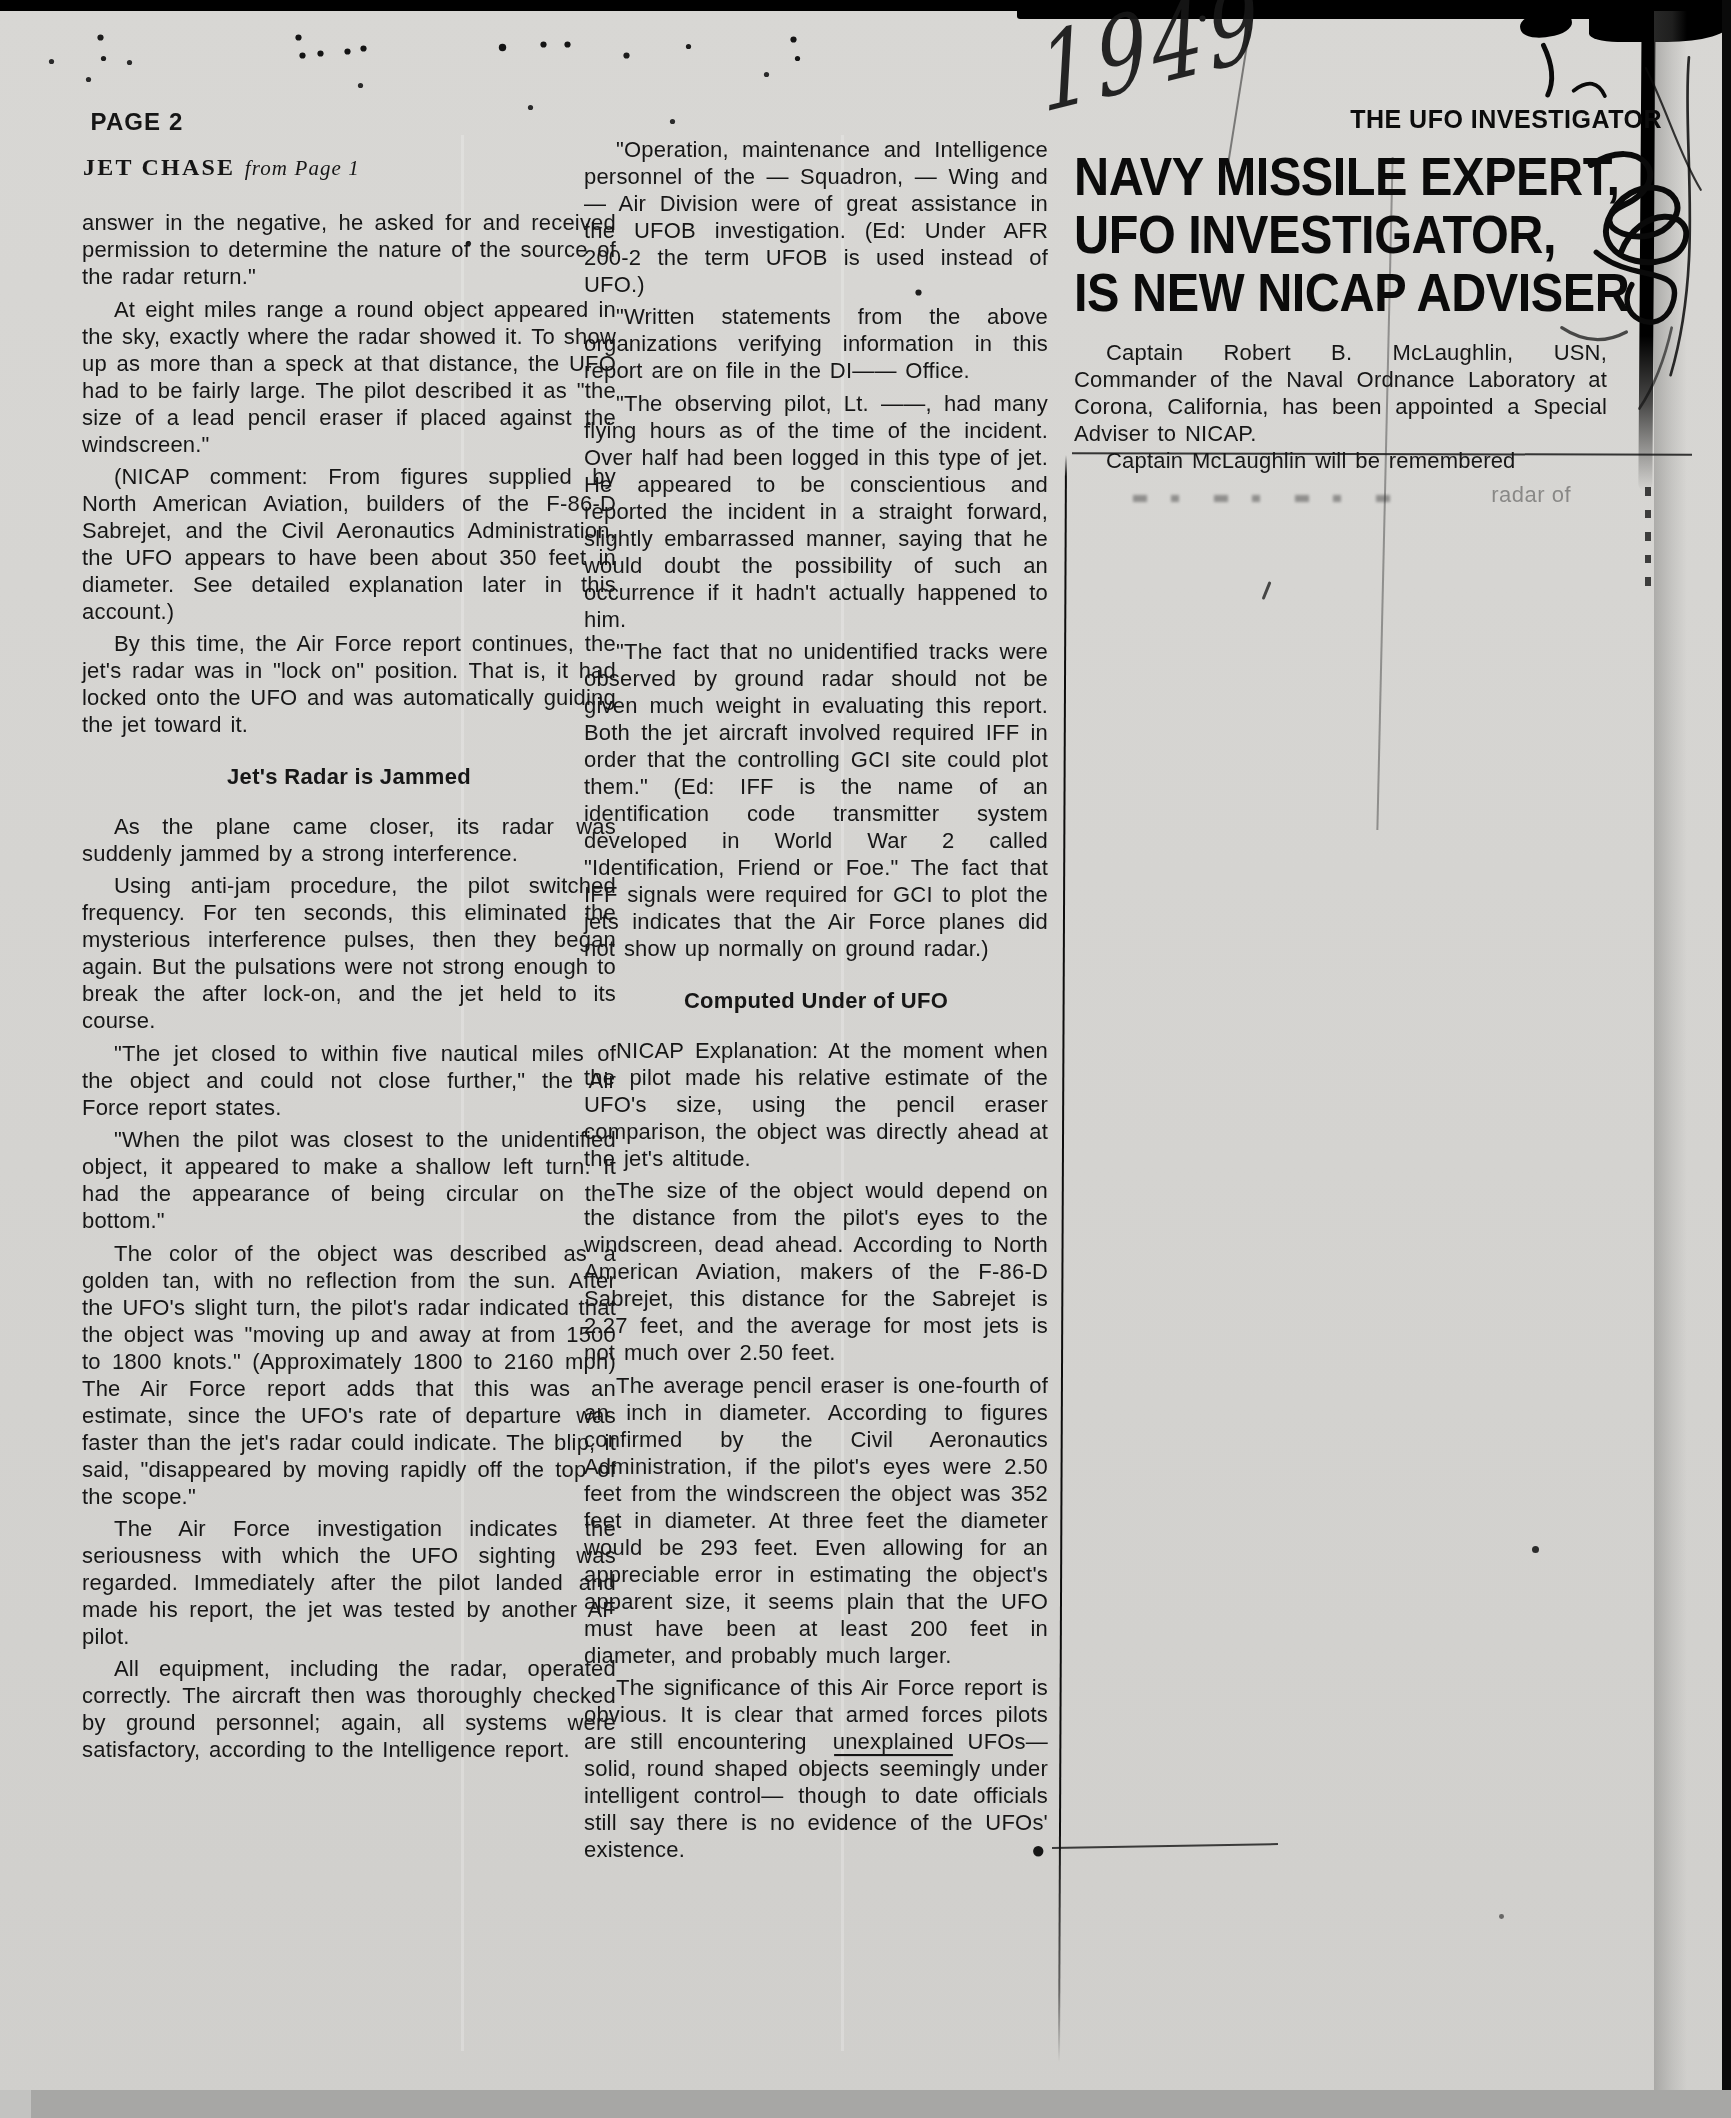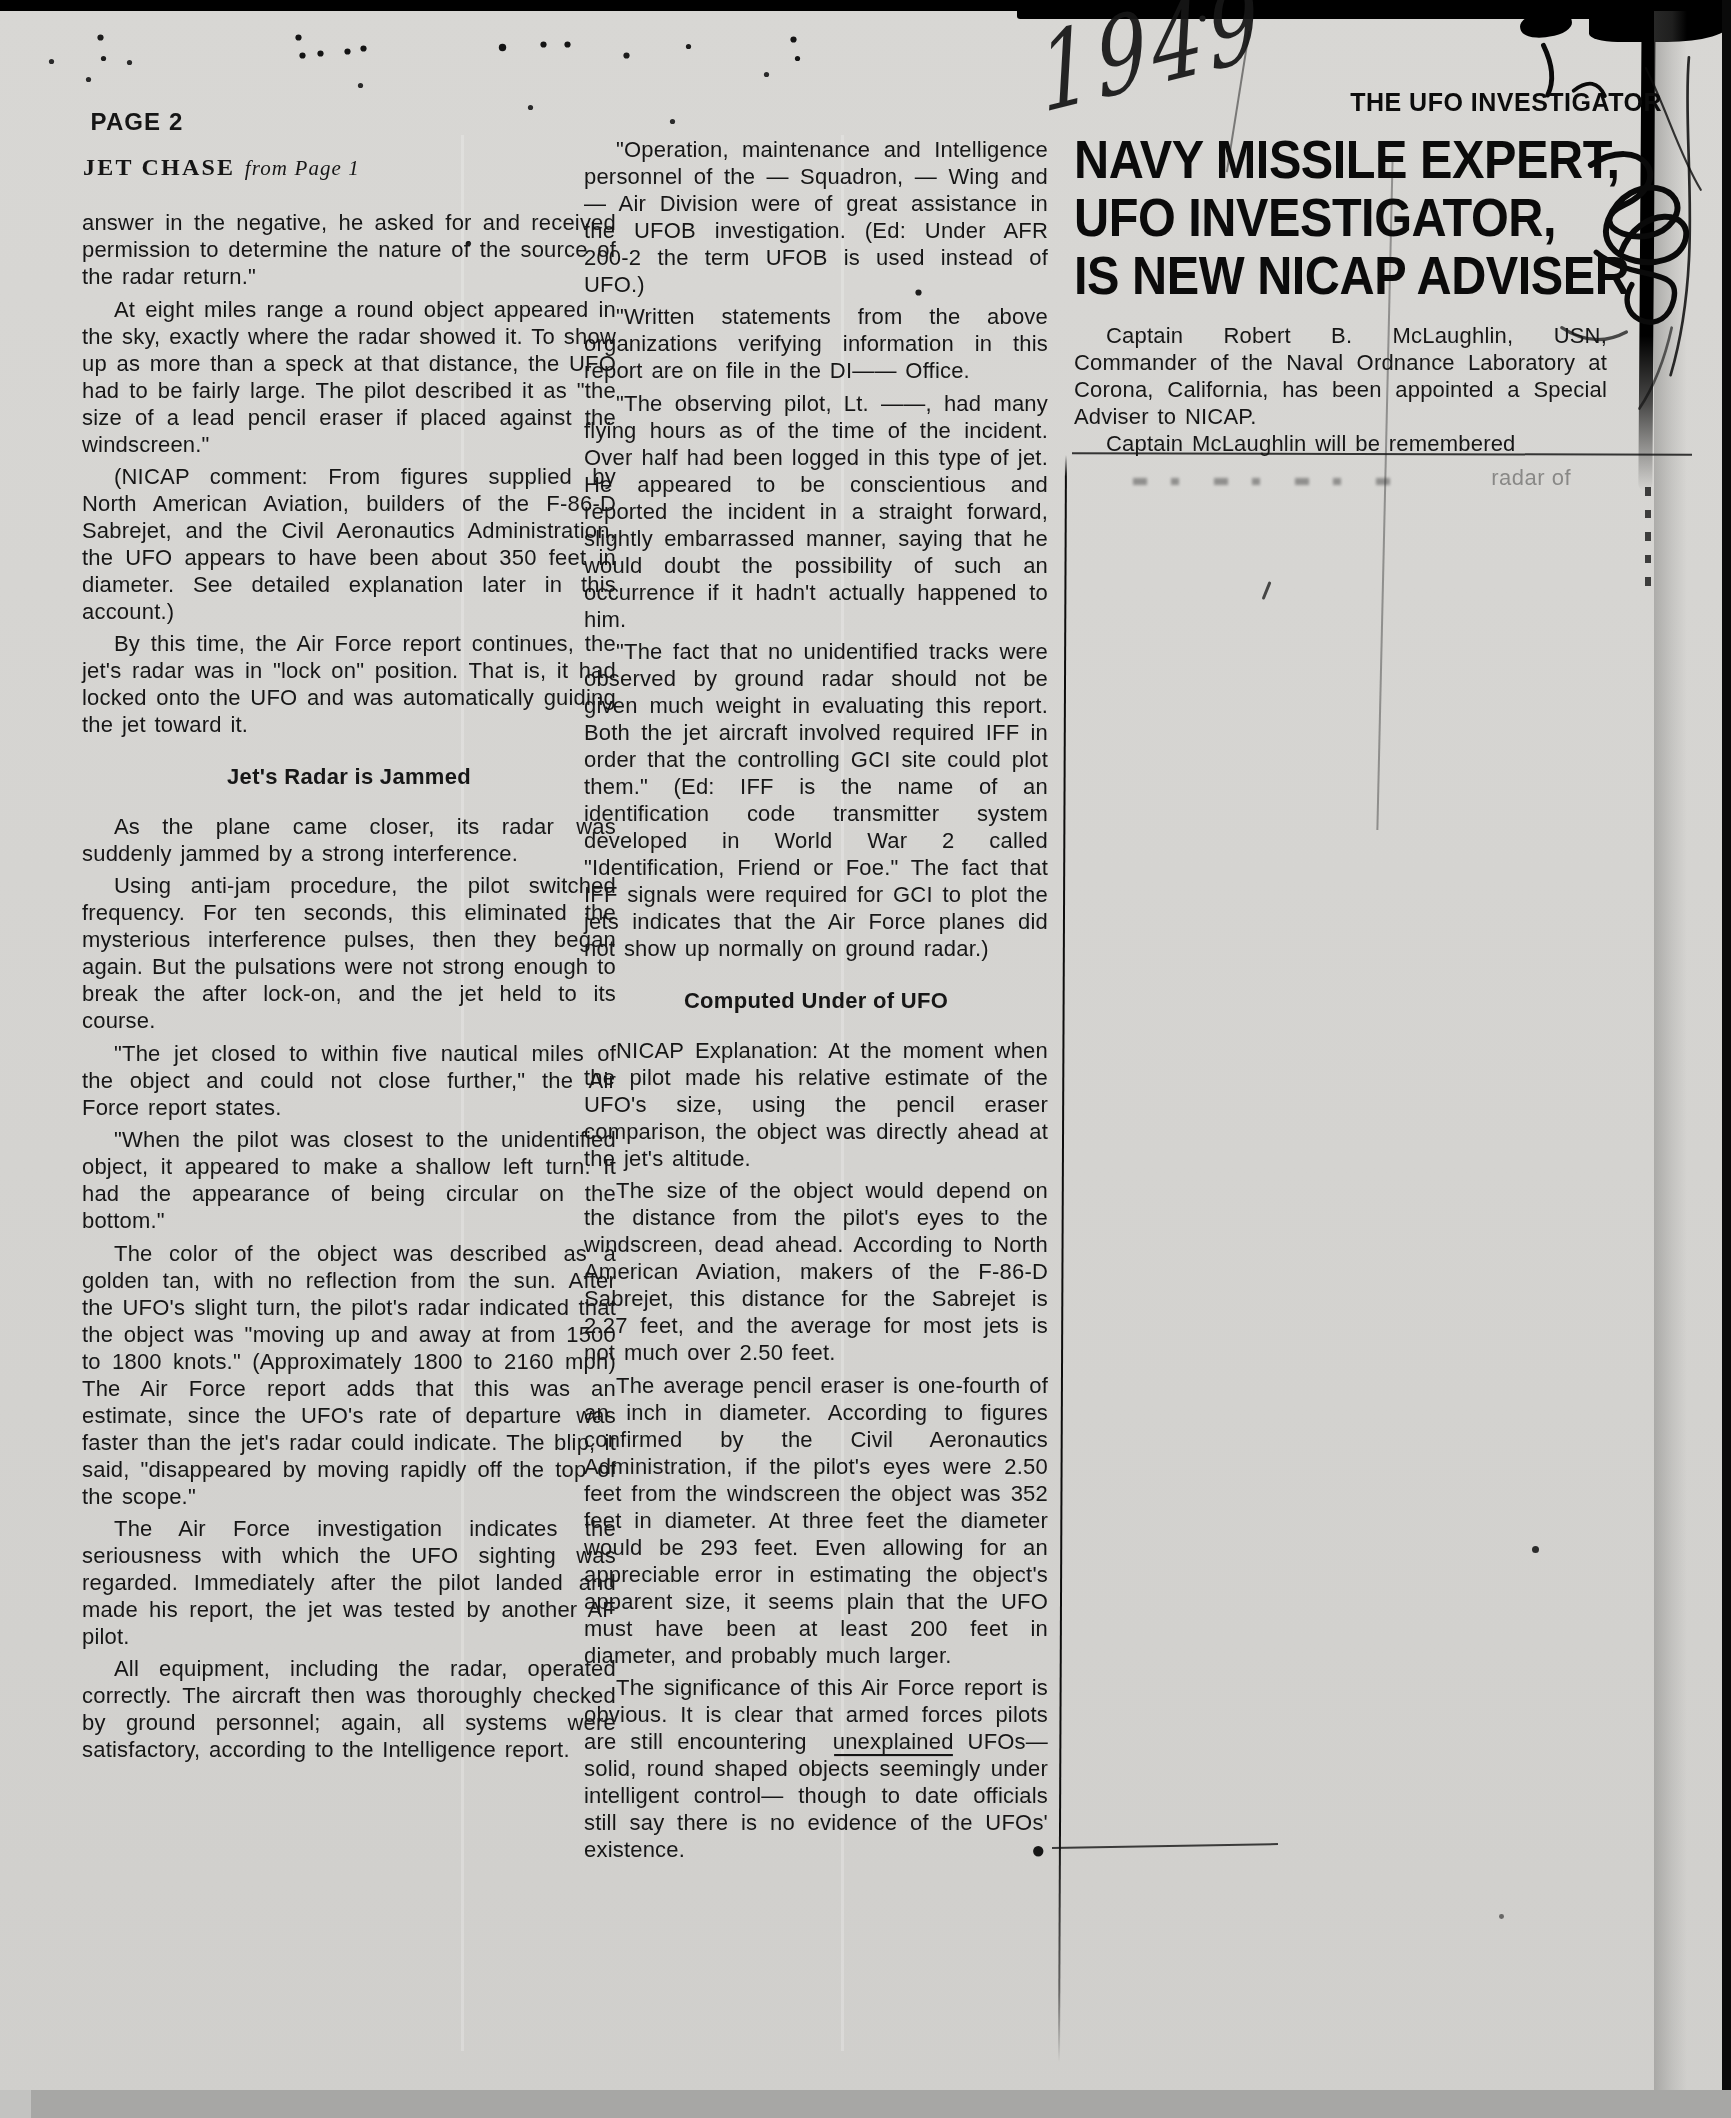--- a/index.html
+++ b/index.html
@@ -39,21 +39,21 @@
     128px 61px 0 1.1px #2a2a2a,87px 78px 0 1.1px #2a2a2a,765px 73px 0 1.1px #2a2a2a,
     359px 84px 0 1.1px #2a2a2a,529px 106px 0 1.1px #2a2a2a,671px 120px 0 1.1px #2a2a2a,
     1201px 17px 0 1.6px #1c1c1c,917px 291px 0 1.6px #1c1c1c,467px 242px 0 1.1px #2a2a2a;}
   .streak{position:absolute;top:135px;width:3.2px;height:1916px;background:rgba(255,255,255,.22);}
   .streak.s1{left:461px;} .streak.s2{left:841px;}
   .scribble{position:absolute;left:1510px;top:26px;width:221px;height:431px;}
   
   .col{position:absolute;}
   .col-left{left:82px;top:108px;width:534px;}
   .col-mid{left:584px;top:136px;width:464px;}
-  .col-right{left:1074px;top:88px;width:630px;}
+  .col-right{left:1074px;top:105px;width:630px;}
   p.body{margin:0 0 5.4px 0;text-align:justify;font-size:22px;line-height:27px;letter-spacing:0.2px;word-spacing:2.4px;}
   p.indent{text-indent:32px;}
   .page-label{font-size:24px;font-weight:bold;letter-spacing:1.1px;margin:0 0 18.3px 8.6px;}
   .jump-head{font-family:"Liberation Serif", serif;margin:0 0 28px 1.1px;}
   .jump-title{font-weight:bold;font-size:24px;letter-spacing:2.2px;}
   .jump-from{font-style:italic;font-size:21px;letter-spacing:1.1px;margin-left:7.5px;}
   h3.subhead{font-size:22px;font-weight:bold;text-align:center;margin:26px 0 22.6px 0;letter-spacing:0.3px;}
   .gap-top{margin-top:31px;}
   .kicker{font-size:25px;font-weight:bold;letter-spacing:0.5px;text-align:right;margin:0 42px 13px 0;color:#0c0c0c;}
   .headline{margin:0;color:#0b0b0b;width:689px;transform:scaleX(.9);transform-origin:left top;}

